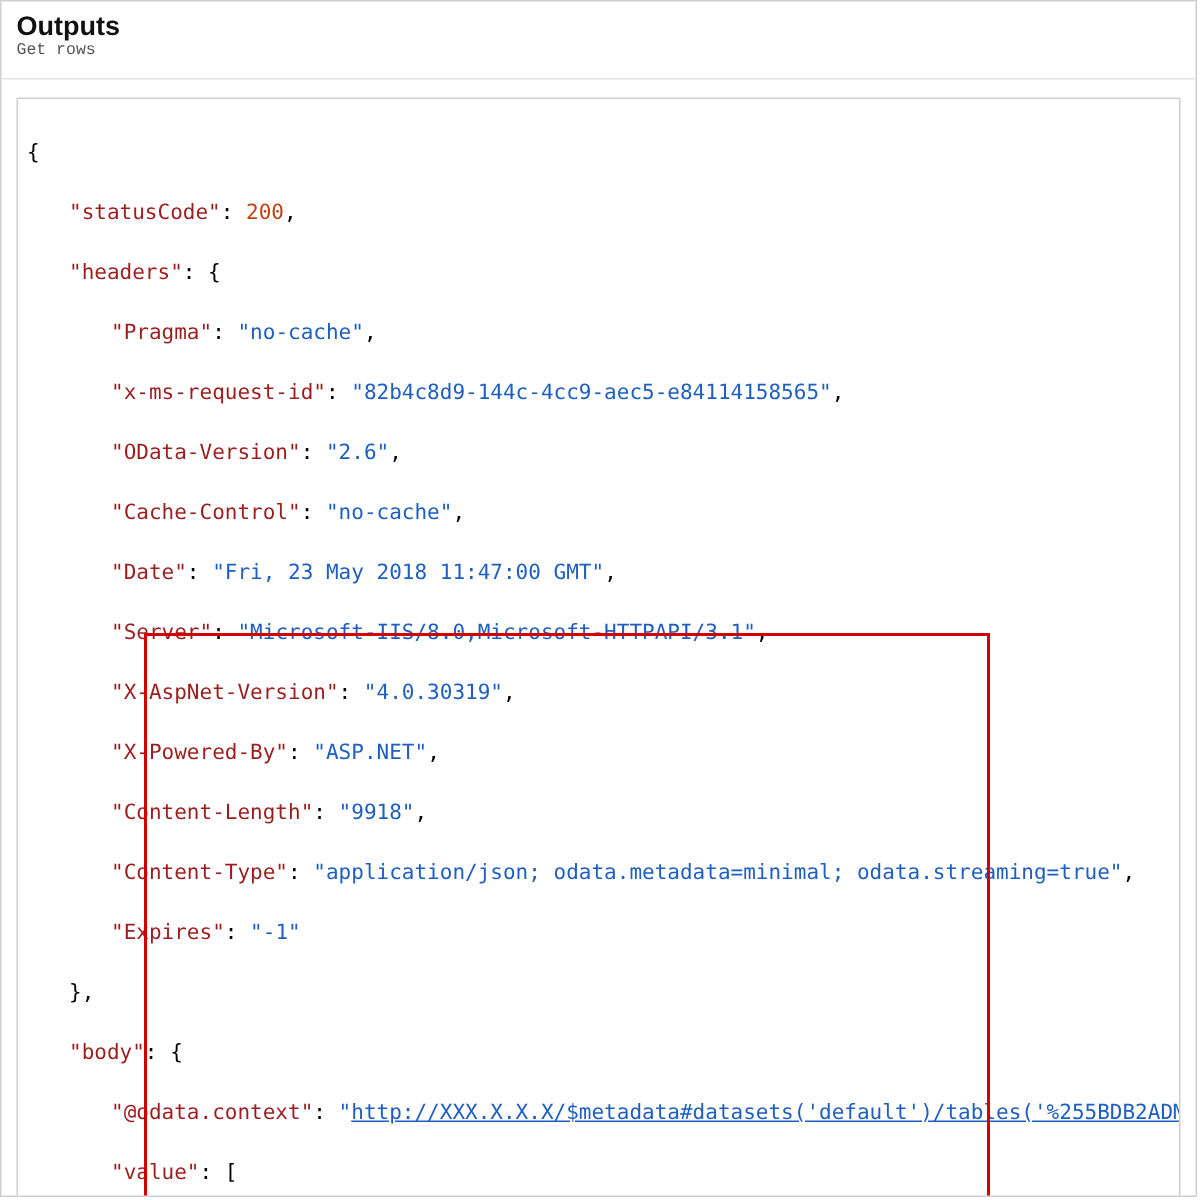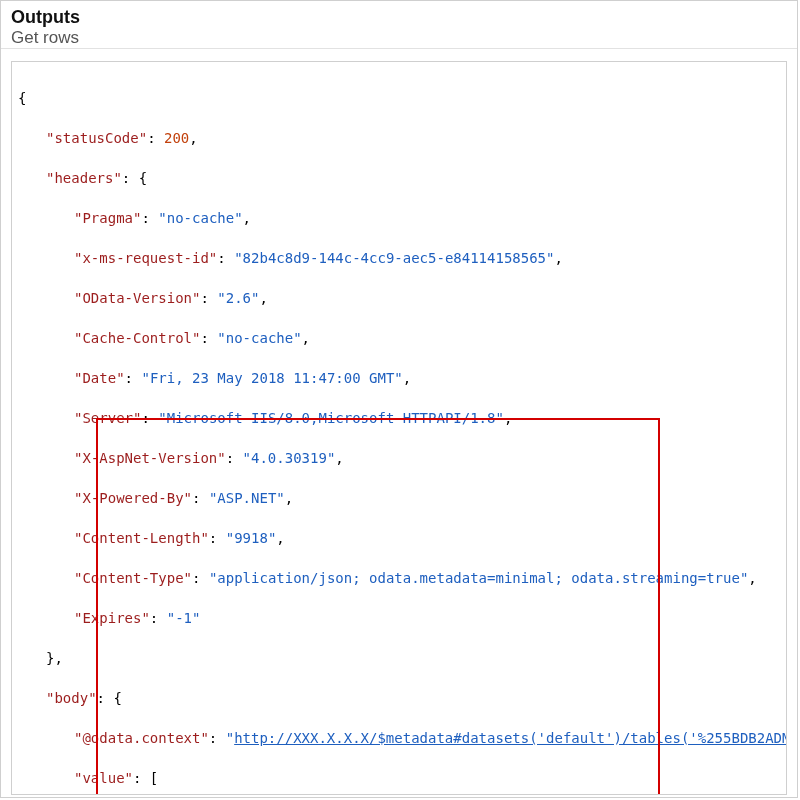--- a/index.html
+++ b/index.html
@@ -13,33 +13,34 @@
   }
   .panel {
     border: 1px solid #cfcfcf;
     width: 798px;
     height: 798px;
     box-sizing: border-box;
     overflow: hidden;
     position: relative;
   }
   .header {
-    padding: 6px 10px 0 10px;
+    padding: 6px 10px 12px 10px;
     border-bottom: 1px solid #e2e2e2;
   }
   .header h1 {
     margin: 0;
     font-size: 18px;
     font-weight: 600;
     color: #111;
   }
   .header .subtitle {
-    font-size: 17px;
+    font-size: 11px;
     color: #555;
     margin-top: 0px;
+    font-family: Liberation Mono, monospace;
   }
   .content-wrap {
     padding: 12px 10px 0 10px;
     position: relative;
   }
   .code-box {
     border: 1px solid #cfcfcf;
     padding: 6px 0 0 6px;
     font-family: "Consolas", "Menlo", monospace;
     font-size: 14px;
@@ -91,21 +92,21 @@
   <div class="content-wrap">
     <div class="code-box">
 <span class="line"><span class="punct">{</span></span>
 <span class="line"><span class="ind1"></span><span class="key">"statusCode"</span><span class="punct">: </span><span class="num">200</span><span class="punct">,</span></span>
 <span class="line"><span class="ind1"></span><span class="key">"headers"</span><span class="punct">: {</span></span>
 <span class="line"><span class="ind2"></span><span class="key">"Pragma"</span><span class="punct">: </span><span class="str">"<span>no-cache</span>"</span><span class="punct">,</span></span>
 <span class="line"><span class="ind2"></span><span class="key">"x-ms-request-id"</span><span class="punct">: </span><span class="str">"<span>82b4c8d9-144c-4cc9-aec5-e84114158565</span>"</span><span class="punct">,</span></span>
 <span class="line"><span class="ind2"></span><span class="key">"OData-Version"</span><span class="punct">: </span><span class="str">"<span>2.6</span>"</span><span class="punct">,</span></span>
 <span class="line"><span class="ind2"></span><span class="key">"Cache-Control"</span><span class="punct">: </span><span class="str">"<span>no-cache</span>"</span><span class="punct">,</span></span>
 <span class="line"><span class="ind2"></span><span class="key">"Date"</span><span class="punct">: </span><span class="str">"<span>Fri, 23 May 2018 11:47:00 GMT</span>"</span><span class="punct">,</span></span>
-<span class="line"><span class="ind2"></span><span class="key">"Server"</span><span class="punct">: </span><span class="str">"<span>Microsoft-IIS/8.0,Microsoft-HTTPAPI/1.8</span>"</span><span class="punct">,</span></span>
+<span class="line"><span class="ind2"></span><span class="key">"Server"</span><span class="punct">: </span><span class="str">"<span>Microsoft-IIS/8.0,Microsoft-HTTPAPI/3.1</span>"</span><span class="punct">,</span></span>
 <span class="line"><span class="ind2"></span><span class="key">"X-AspNet-Version"</span><span class="punct">: </span><span class="str">"<span>4.0.30319</span>"</span><span class="punct">,</span></span>
 <span class="line"><span class="ind2"></span><span class="key">"X-Powered-By"</span><span class="punct">: </span><span class="str">"<span>ASP.NET</span>"</span><span class="punct">,</span></span>
 <span class="line"><span class="ind2"></span><span class="key">"Content-Length"</span><span class="punct">: </span><span class="str">"<span>9918</span>"</span><span class="punct">,</span></span>
 <span class="line"><span class="ind2"></span><span class="key">"Content-Type"</span><span class="punct">: </span><span class="str">"<span>application/json; odata.metadata=minimal; odata.streaming=true</span>"</span><span class="punct">,</span></span>
 <span class="line"><span class="ind2"></span><span class="key">"Expires"</span><span class="punct">: </span><span class="str">"<span>-1</span>"</span></span>
 <span class="line"><span class="ind1"></span><span class="punct">},</span></span>
 <span class="line"><span class="ind1"></span><span class="key">"body"</span><span class="punct">: {</span></span>
 <span class="line"><span class="ind2"></span><span class="key">"@odata.context"</span><span class="punct">: </span><span class="str">"<span class="link">http://XXX.X.X.X/$metadata#datasets('default')/tables('%255BDB2ADMIN%255D.%</span></span></span>
 <span class="line"><span class="ind2"></span><span class="key">"value"</span><span class="punct">: [</span></span>
 

